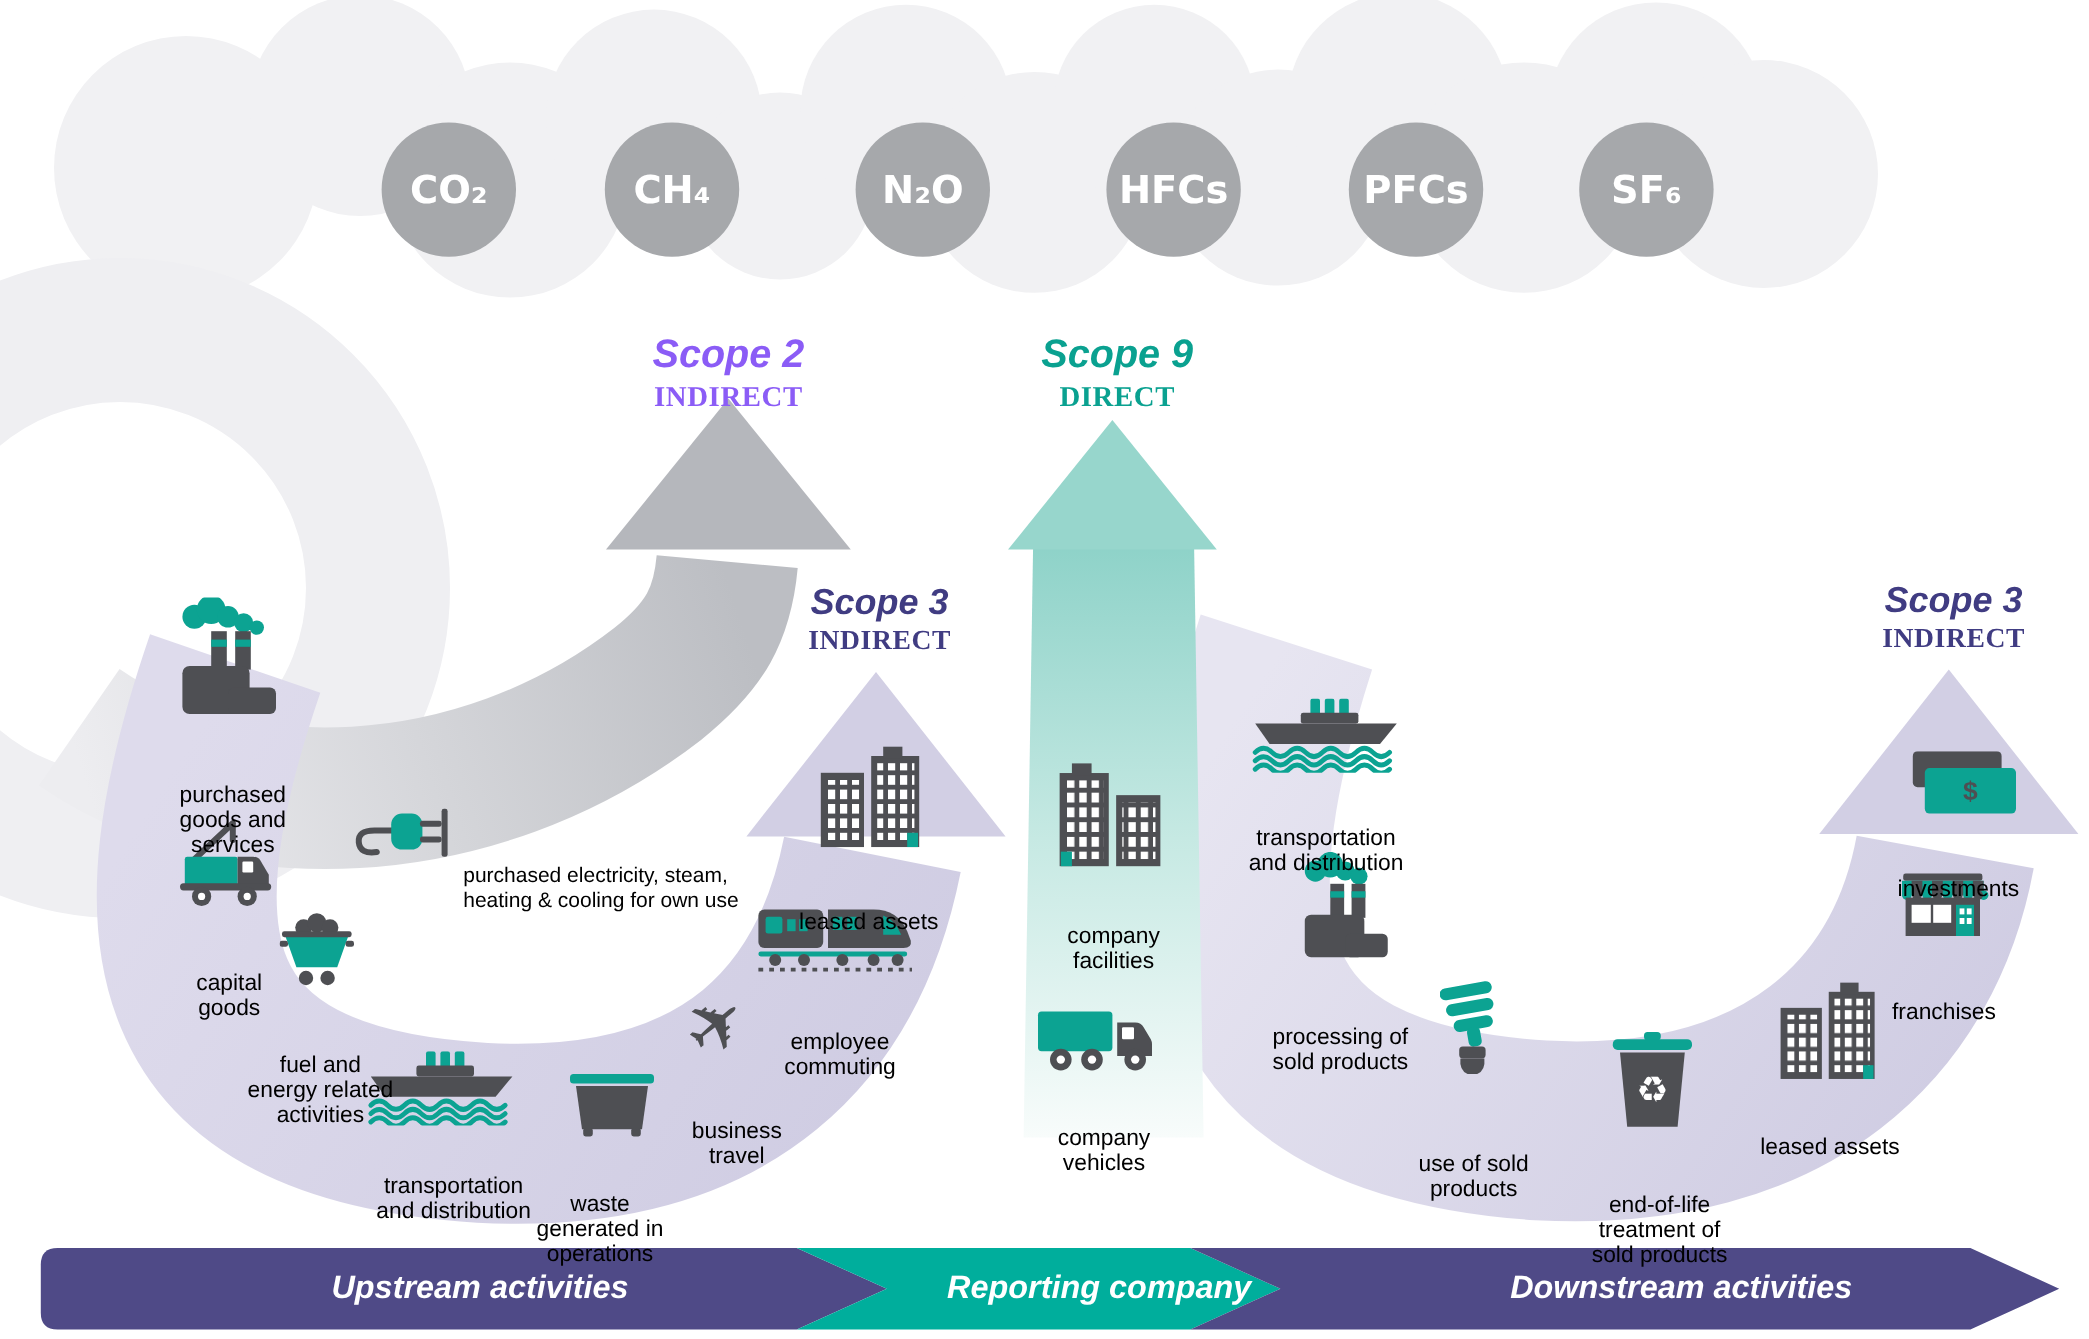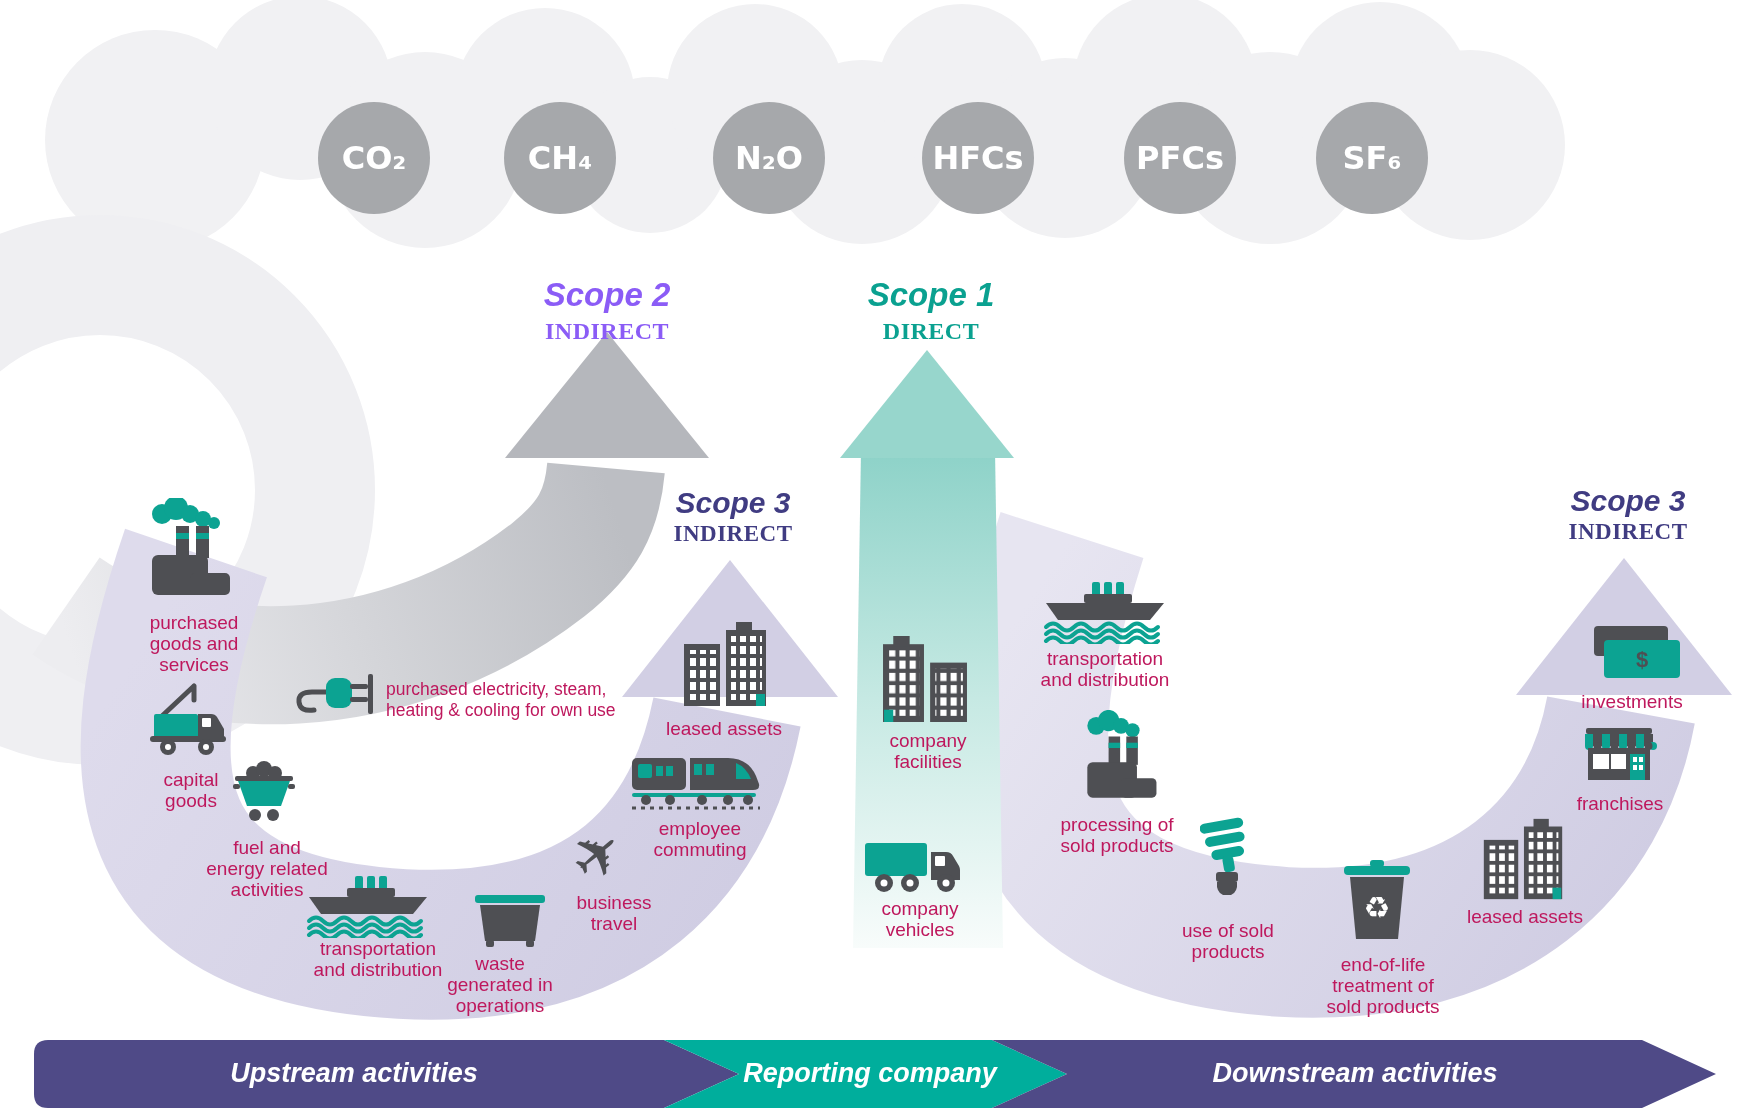--- a/index.html
+++ b/index.html
@@ -2,29 +2,29 @@
 <html><head>
 <meta charset="utf-8">
 <style>
   html,body{margin:0;padding:0;background:#ffffff;}
   #stage{position:relative;width:1741px;height:1116px;overflow:hidden;background:#ffffff;
          font-family:"Liberation Sans","DejaVu Sans",sans-serif;}
   #shapes{position:absolute;left:0;top:0;}
   .gas{position:absolute;width:112px;height:112px;border-radius:50%;background:#a6a8ab;
        display:flex;align-items:center;justify-content:center;color:#ffffff;
        font-family:"DejaVu Sans",sans-serif;font-weight:bold;font-size:32px;}
-  .lbl{position:absolute;color:#be185d;font-size:19px;line-height:21px;text-align:center;
-       white-space:pre-line;}
+  .lbl{position:absolute;color:#000000;font-size:19px;line-height:21px;text-align:center;
+       white-space:pre-line;margin-top:40px;}
   .lbl-left{text-align:left;font-size:17.5px;}
   .scope-title{position:absolute;font-weight:bold;font-style:italic;font-size:33px;text-align:center;}
   .scope-sub{position:absolute;font-weight:bold;font-size:24px;text-align:center;letter-spacing:.5px;font-family:Liberation Serif, serif;}
   .s2{color:#8b5cf6;} .s1{color:#0aa190;} .s3{color:#403c82;}
   .sm-title{font-size:30px;} .sm-sub{font-size:23px;}
   .banner-text{position:absolute;color:#ffffff;font-weight:bold;font-style:italic;font-size:27px;
-       text-align:center;}
+       text-align:center;padding-left:46px;}
   .icon{position:absolute;}
   .tl{fill:#0ca392;} .dk{fill:#4e4f53;}
   .ln{stroke:#4e4f53;stroke-width:5;fill:none;stroke-linecap:round;}
   .wv{stroke:#0ca392;stroke-width:4;fill:none;stroke-linecap:round;}
   .plane-glyph{font-size:60px;color:#4e4f53;transform:rotate(-40deg);}
 </style>
 </head>
 <body>
 
 <div id="stage">
@@ -87,21 +87,21 @@
 
   <div class="gas" style="left:318px;top:102px">CO₂</div>
   <div class="gas" style="left:504px;top:102px">CH₄</div>
   <div class="gas" style="left:922px;top:102px">HFCs</div>
   <div class="gas" style="left:713px;top:102px">N₂O</div>
   <div class="gas" style="left:1124px;top:102px">PFCs</div>
   <div class="gas" style="left:1316px;top:102px">SF₆</div>
 
   <div class="scope-title s2" style="left:477px;top:276px;width:260px">Scope 2</div>
   <div class="scope-sub s2" style="left:477px;top:318px;width:260px">INDIRECT</div>
-  <div class="scope-title s1" style="left:801px;top:276px;width:260px">Scope 1</div>
+  <div class="scope-title s1" style="left:801px;top:276px;width:260px">Scope 9</div>
   <div class="scope-sub s1" style="left:801px;top:318px;width:260px">DIRECT</div>
   <div class="scope-title s3 sm-title" style="left:613px;top:486px;width:240px">Scope 3</div>
   <div class="scope-sub s3 sm-sub" style="left:613px;top:521px;width:240px">INDIRECT</div>
   <div class="scope-title s3 sm-title" style="left:1508px;top:484px;width:240px">Scope 3</div>
   <div class="scope-sub s3 sm-sub" style="left:1508px;top:519px;width:240px">INDIRECT</div>
 
   <div class="icon" style="left:146px;top:498px">
     <svg width="88" height="100" viewBox="0 0 88 100">
       <g class="tl">
           <circle cx="16" cy="16" r="10"></circle>

